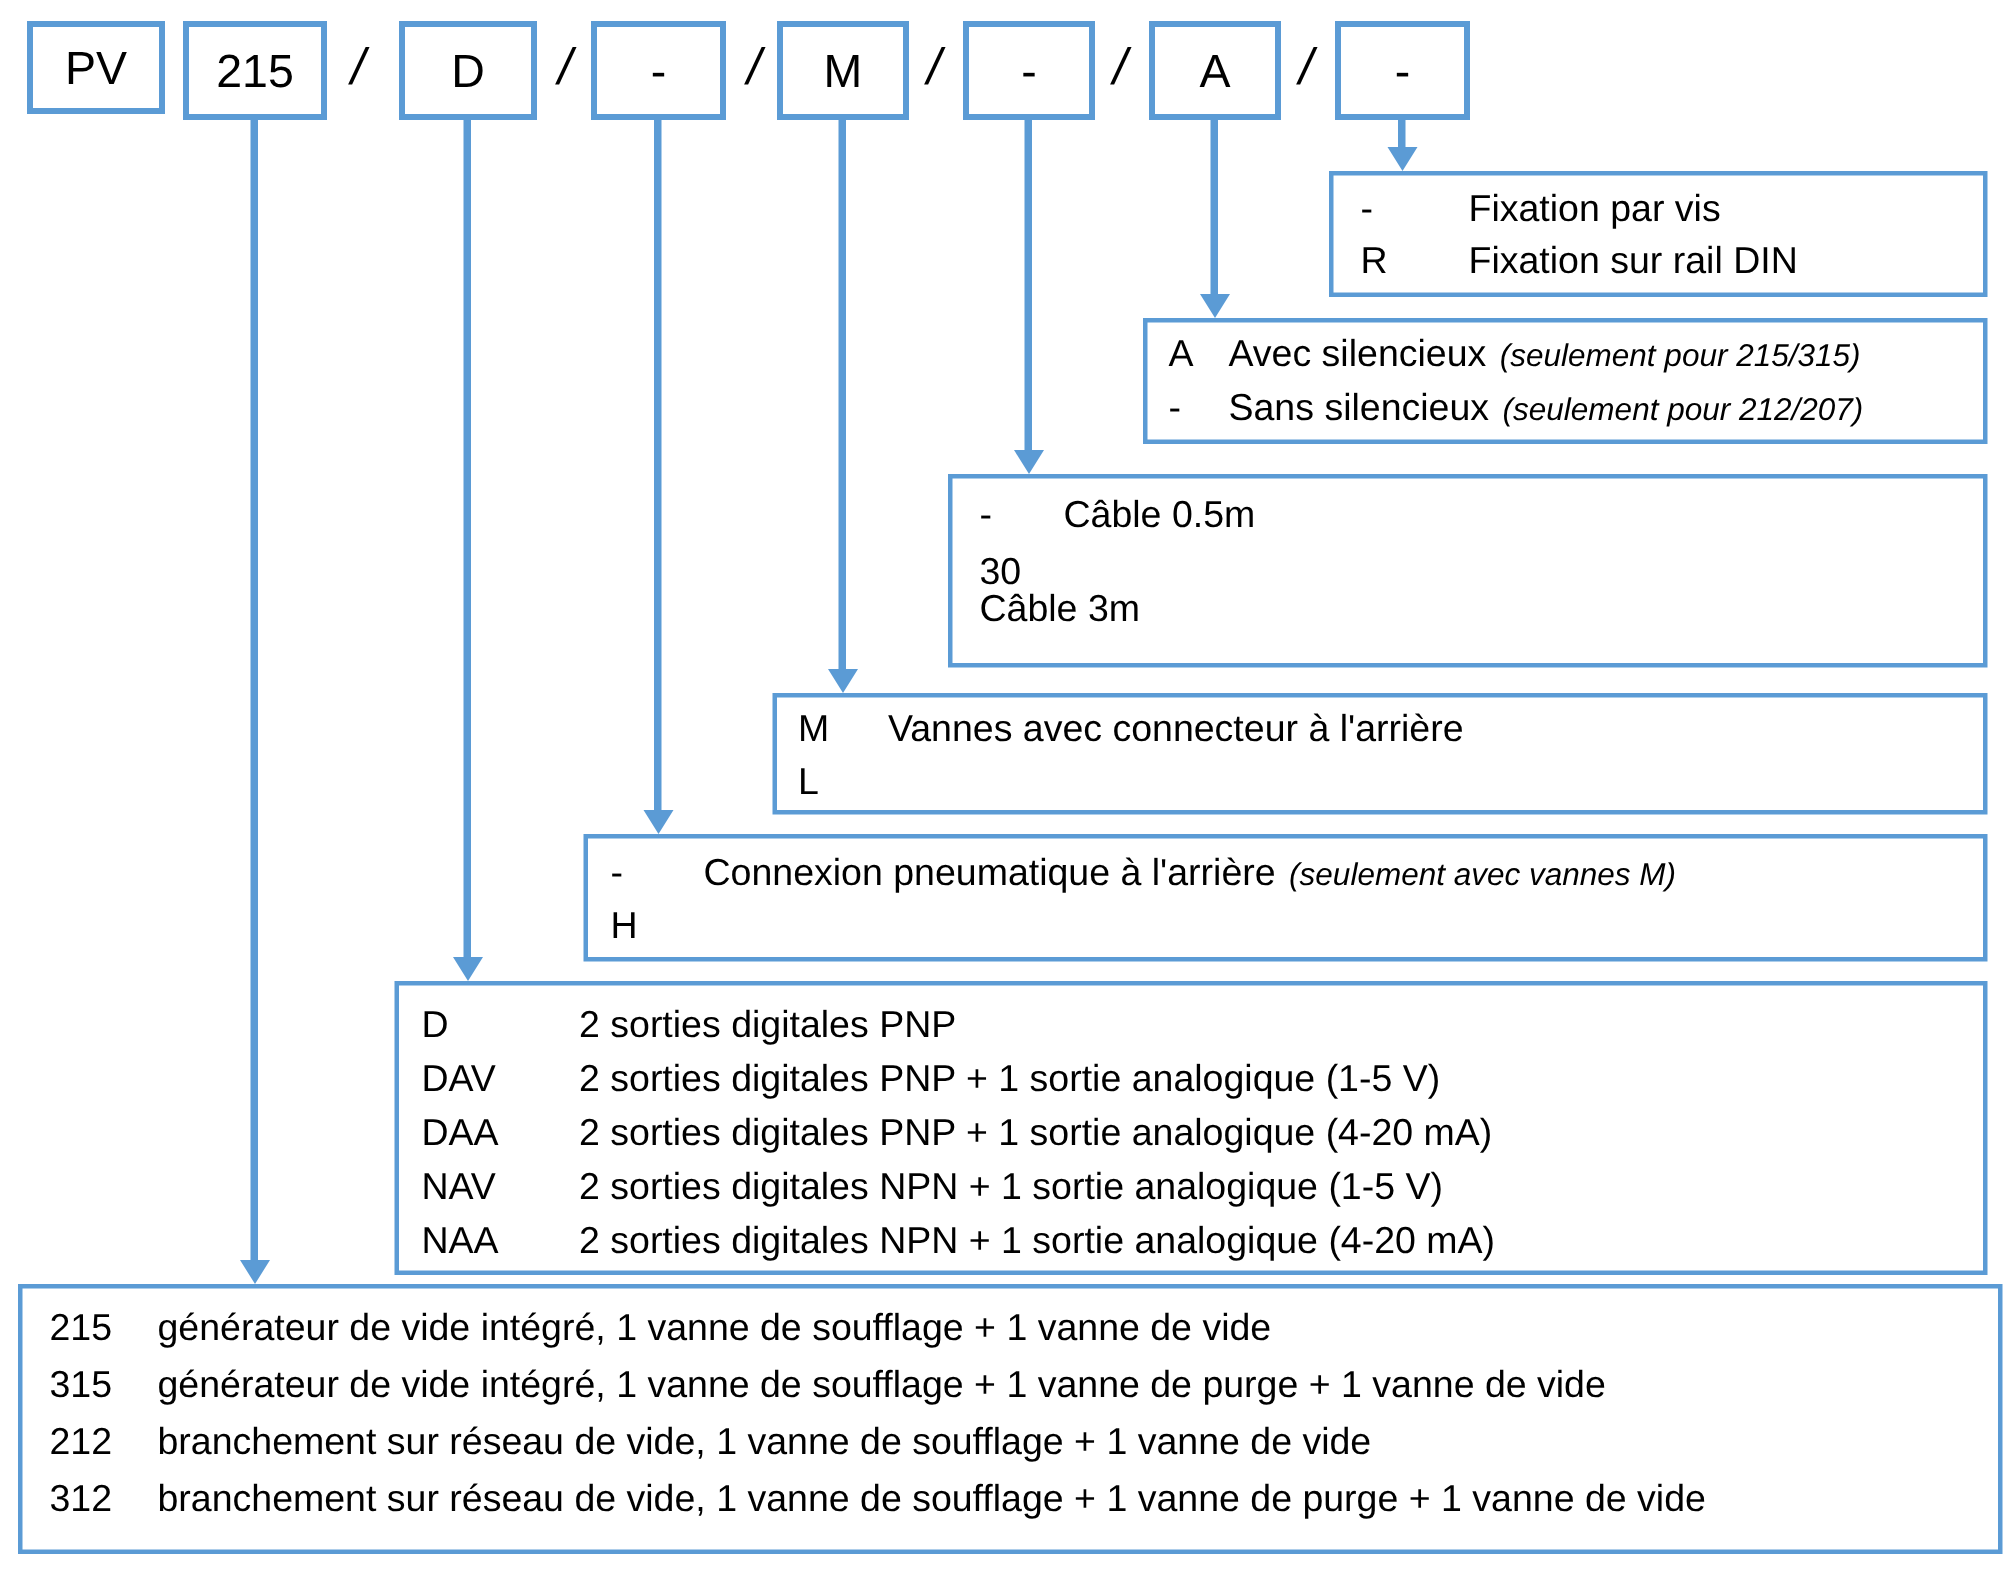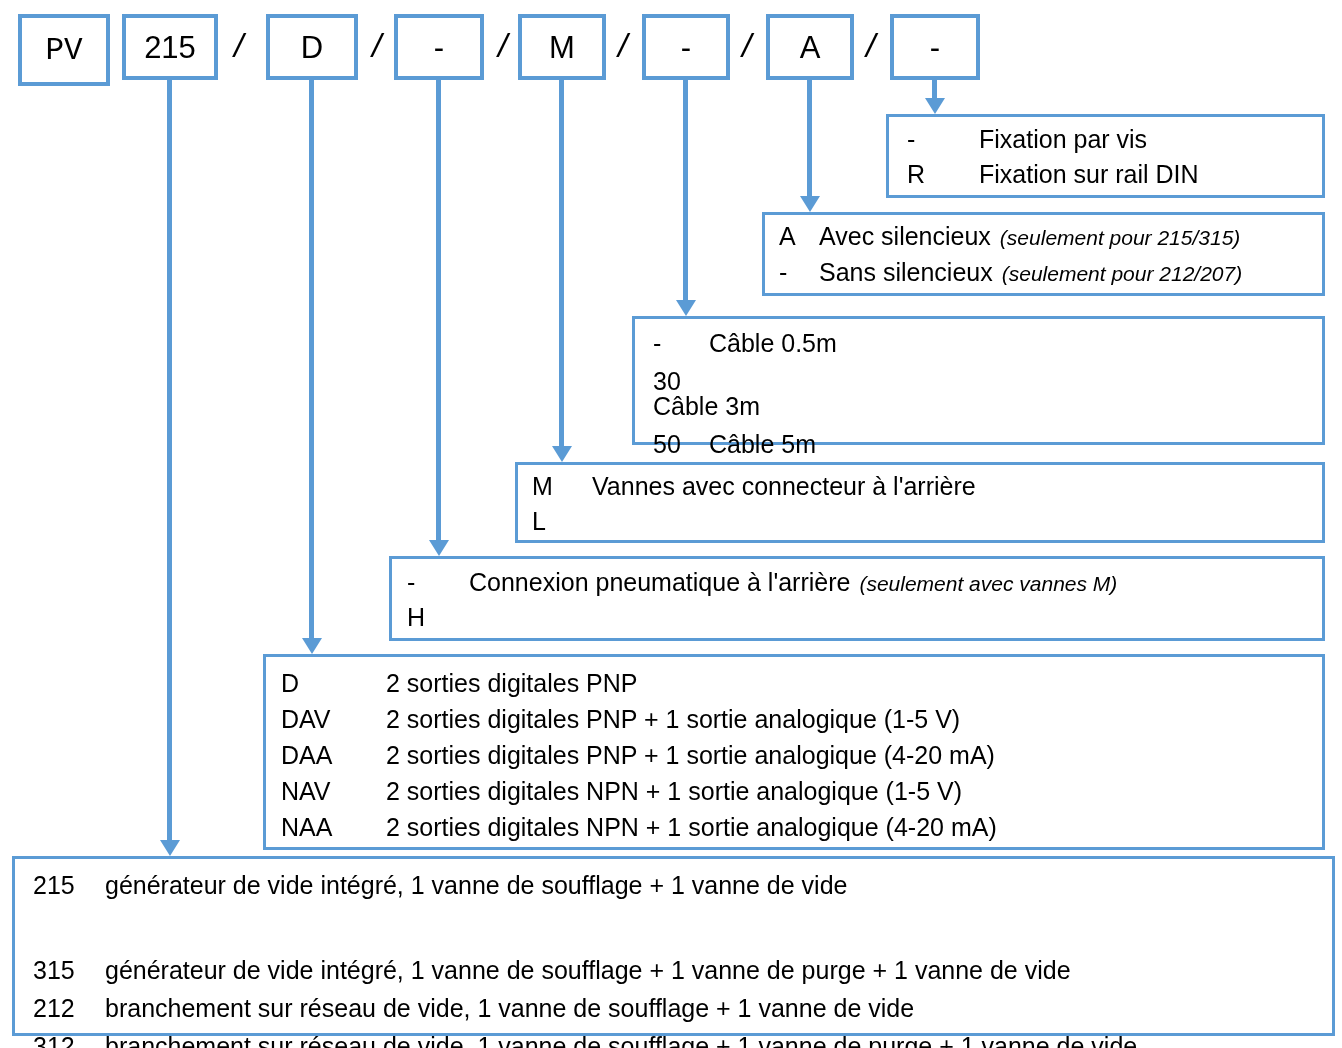--- a/index.html
+++ b/index.html
@@ -63,21 +63,21 @@
     border-left:10px solid transparent;
     border-right:10px solid transparent;
     border-top:16px solid #5B9BD5;
   }
 </style>
 </head>
 <body>
 
 <div id="stage">
 
-  <div class="code-box" style="left:18px;top:14px;width:92px;height:72px;font-family:Liberation Mono, monospace;">
+  <div class="code-box" style="left:18px;top:14px;width:92px;height:62px;">
     <span>PV</span>
   </div>
 
   <div class="code-box" style="left:122px;top:14px;width:96px;height:66px;">
     <span>215</span>
   </div>
 
   <div class="slash" style="left:234px;top:28px;">/</div>
 
   <div class="code-box" style="left:266px;top:14px;width:92px;height:66px;">
@@ -161,24 +161,20 @@
 
   <div class="callout" style="left:632px;top:316px;width:693px;height:129px;">
     <div class="row" style="margin:12px 0 0 18px;">
       <span class="key" style="width:56px;">-</span>
       <span class="val">Câble 0.5m</span>
     </div>
     <div class="row" style="margin:13px 0 0 18px;flex-direction:column;">
       <span class="key" style="width:56px;">30</span>
       <span class="val">Câble 3m</span>
     </div>
-    <div class="row" style="margin:13px 0 0 18px;">
-      <span class="key" style="width:56px;">50</span>
-      <span class="val">Câble 5m</span>
-    </div>
   </div>
 
   <div class="callout" style="left:515px;top:462px;width:810px;height:81px;">
     <div class="row" style="margin:9px 0 0 14px;">
       <span class="key" style="width:60px;">M</span>
       <span class="val">Vannes avec connecteur à l'arrière</span>
     </div>
     <div class="row" style="margin:10px 0 0 14px;">
       <span class="key" style="width:60px;">L</span>
     </div>
@@ -217,21 +213,21 @@
       <span class="val">2 sorties digitales NPN + 1 sortie analogique (4-20 mA)</span>
     </div>
   </div>
 
   <div class="callout" style="left:12px;top:856px;width:1323px;height:180px;">
     <div class="row" style="margin:14px 0 0 18px;">
       <span class="key" style="width:72px;">215</span>
       <span class="val">générateur de vide intégré, 1 vanne de soufflage + 1 vanne de vide</span>
     </div>
     <div class="row" style="margin:13px 0 0 18px;">
-      <span class="key" style="width:72px;margin-top:47px;">315</span>
+      <span class="key" style="width:72px;">315</span>
       <span class="val">générateur de vide intégré, 1 vanne de soufflage + 1 vanne de purge + 1 vanne de vide</span>
     </div>
     <div class="row" style="margin:13px 0 0 18px;">
       <span class="key" style="width:72px;">212</span>
       <span class="val">branchement sur réseau de vide, 1 vanne de soufflage + 1 vanne de vide</span>
     </div>
     <div class="row" style="margin:13px 0 0 18px;">
       <span class="key" style="width:72px;">312</span>
       <span class="val">branchement sur réseau de vide, 1 vanne de soufflage + 1 vanne de purge + 1 vanne de vide</span>
     </div>

